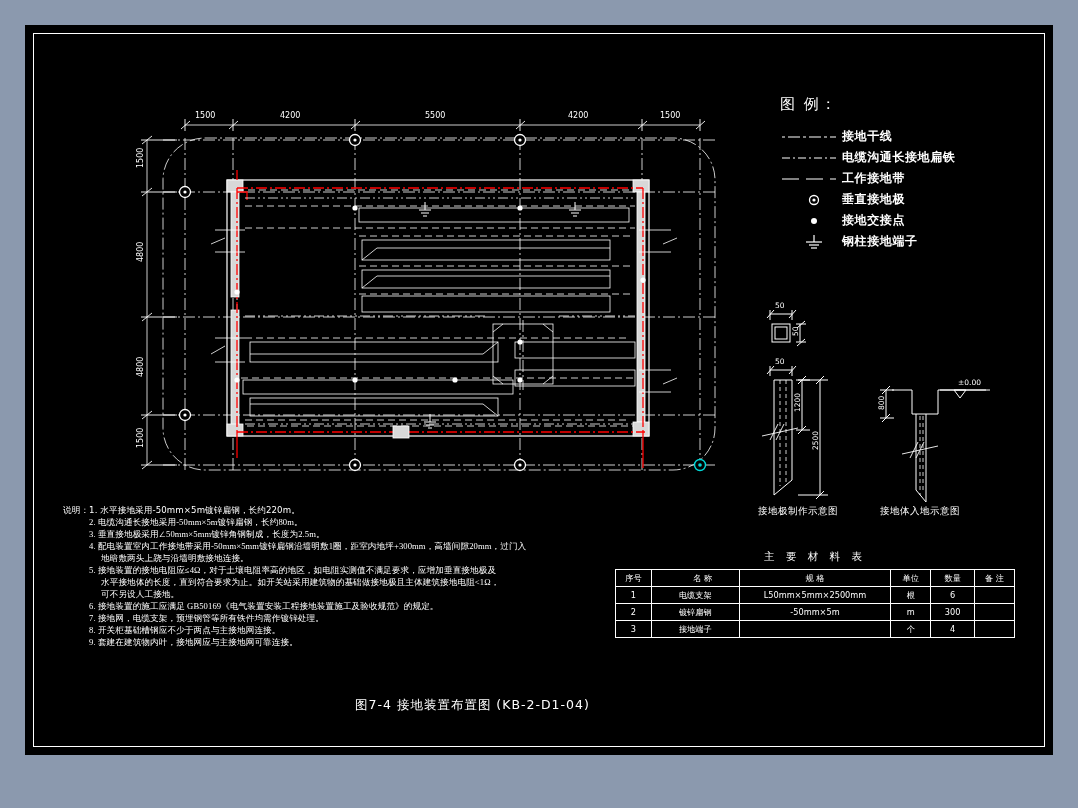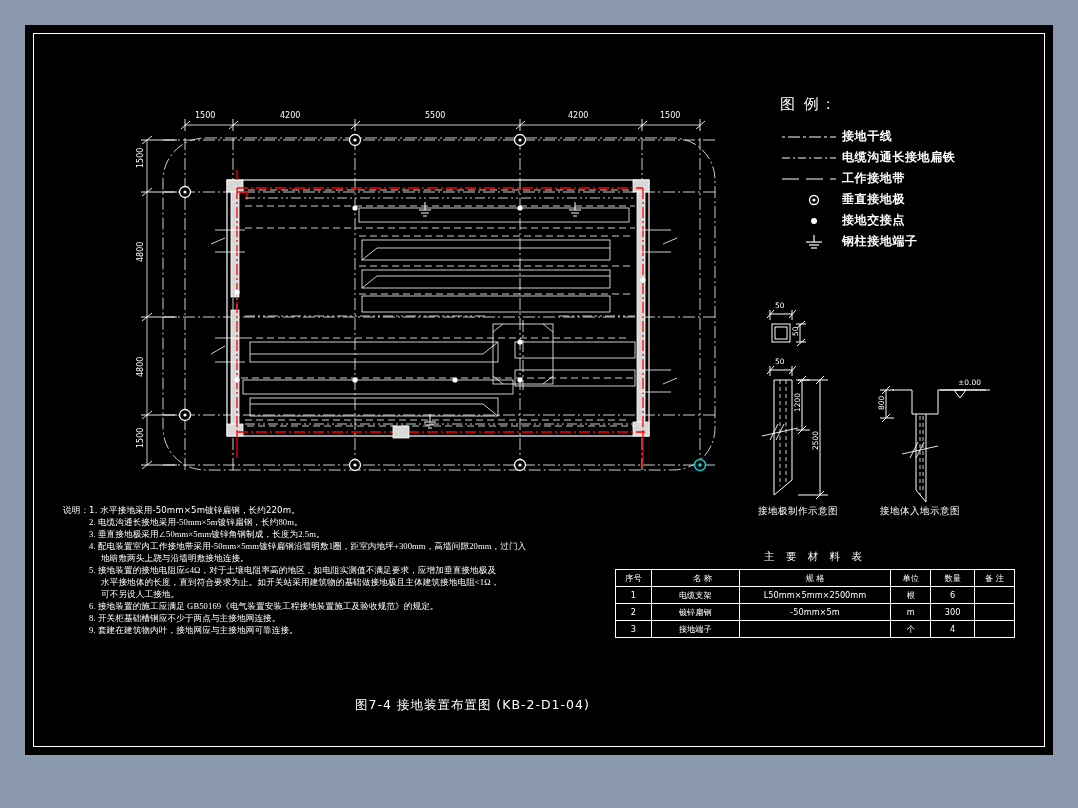--- a/index.html
+++ b/index.html
@@ -420,20 +420,21 @@
       <span>说明：</span><span>1. 水平接地采用-50mm×5m镀锌扁钢，长约220m。</span>
     </div>
     <div class="line indent">2. 电缆沟通长接地采用-50mm×5m镀锌扁钢，长约80m。</div>
     <div class="line indent">3. 垂直接地极采用∠50mm×5mm镀锌角钢制成，长度为2.5m。</div>
     <div class="line indent">4. 配电装置室内工作接地带采用-50mm×5mm镀锌扁钢沿墙明敷1圈，距室内地坪+300mm，高墙间隙20mm，过门入</div>
     <div class="line indent" style="padding-left:38px;">地暗敷两头上跷与沿墙明敷接地连接。</div>
     <div class="line indent">5. 接地装置的接地电阻应≤4Ω，对于土壤电阻率高的地区，如电阻实测值不满足要求，应增加垂直接地极及</div>
     <div class="line indent" style="padding-left:38px;">水平接地体的长度，直到符合要求为止。如开关站采用建筑物的基础做接地极且主体建筑接地电阻&lt;1Ω，</div>
     <div class="line indent" style="padding-left:38px;">可不另设人工接地。</div>
     <div class="line indent">6. 接地装置的施工应满足 GB50169《电气装置安装工程接地装置施工及验收规范》的规定。</div>
+    <div class="line indent">7. 接地网，电缆支架，预埋钢管等所有铁件均需作镀锌处理。</div>
     <div class="line indent">8. 开关柜基础槽钢应不少于两点与主接地网连接。</div>
     <div class="line indent">9. 套建在建筑物内叶，接地网应与主接地网可靠连接。</div>
   </div>
 
   <div class="table-wrap">
     <div class="tbl-title">主  要  材  料  表</div>
     <table>
       <thead>
         <tr>
           <th class="c-no">序号</th>

